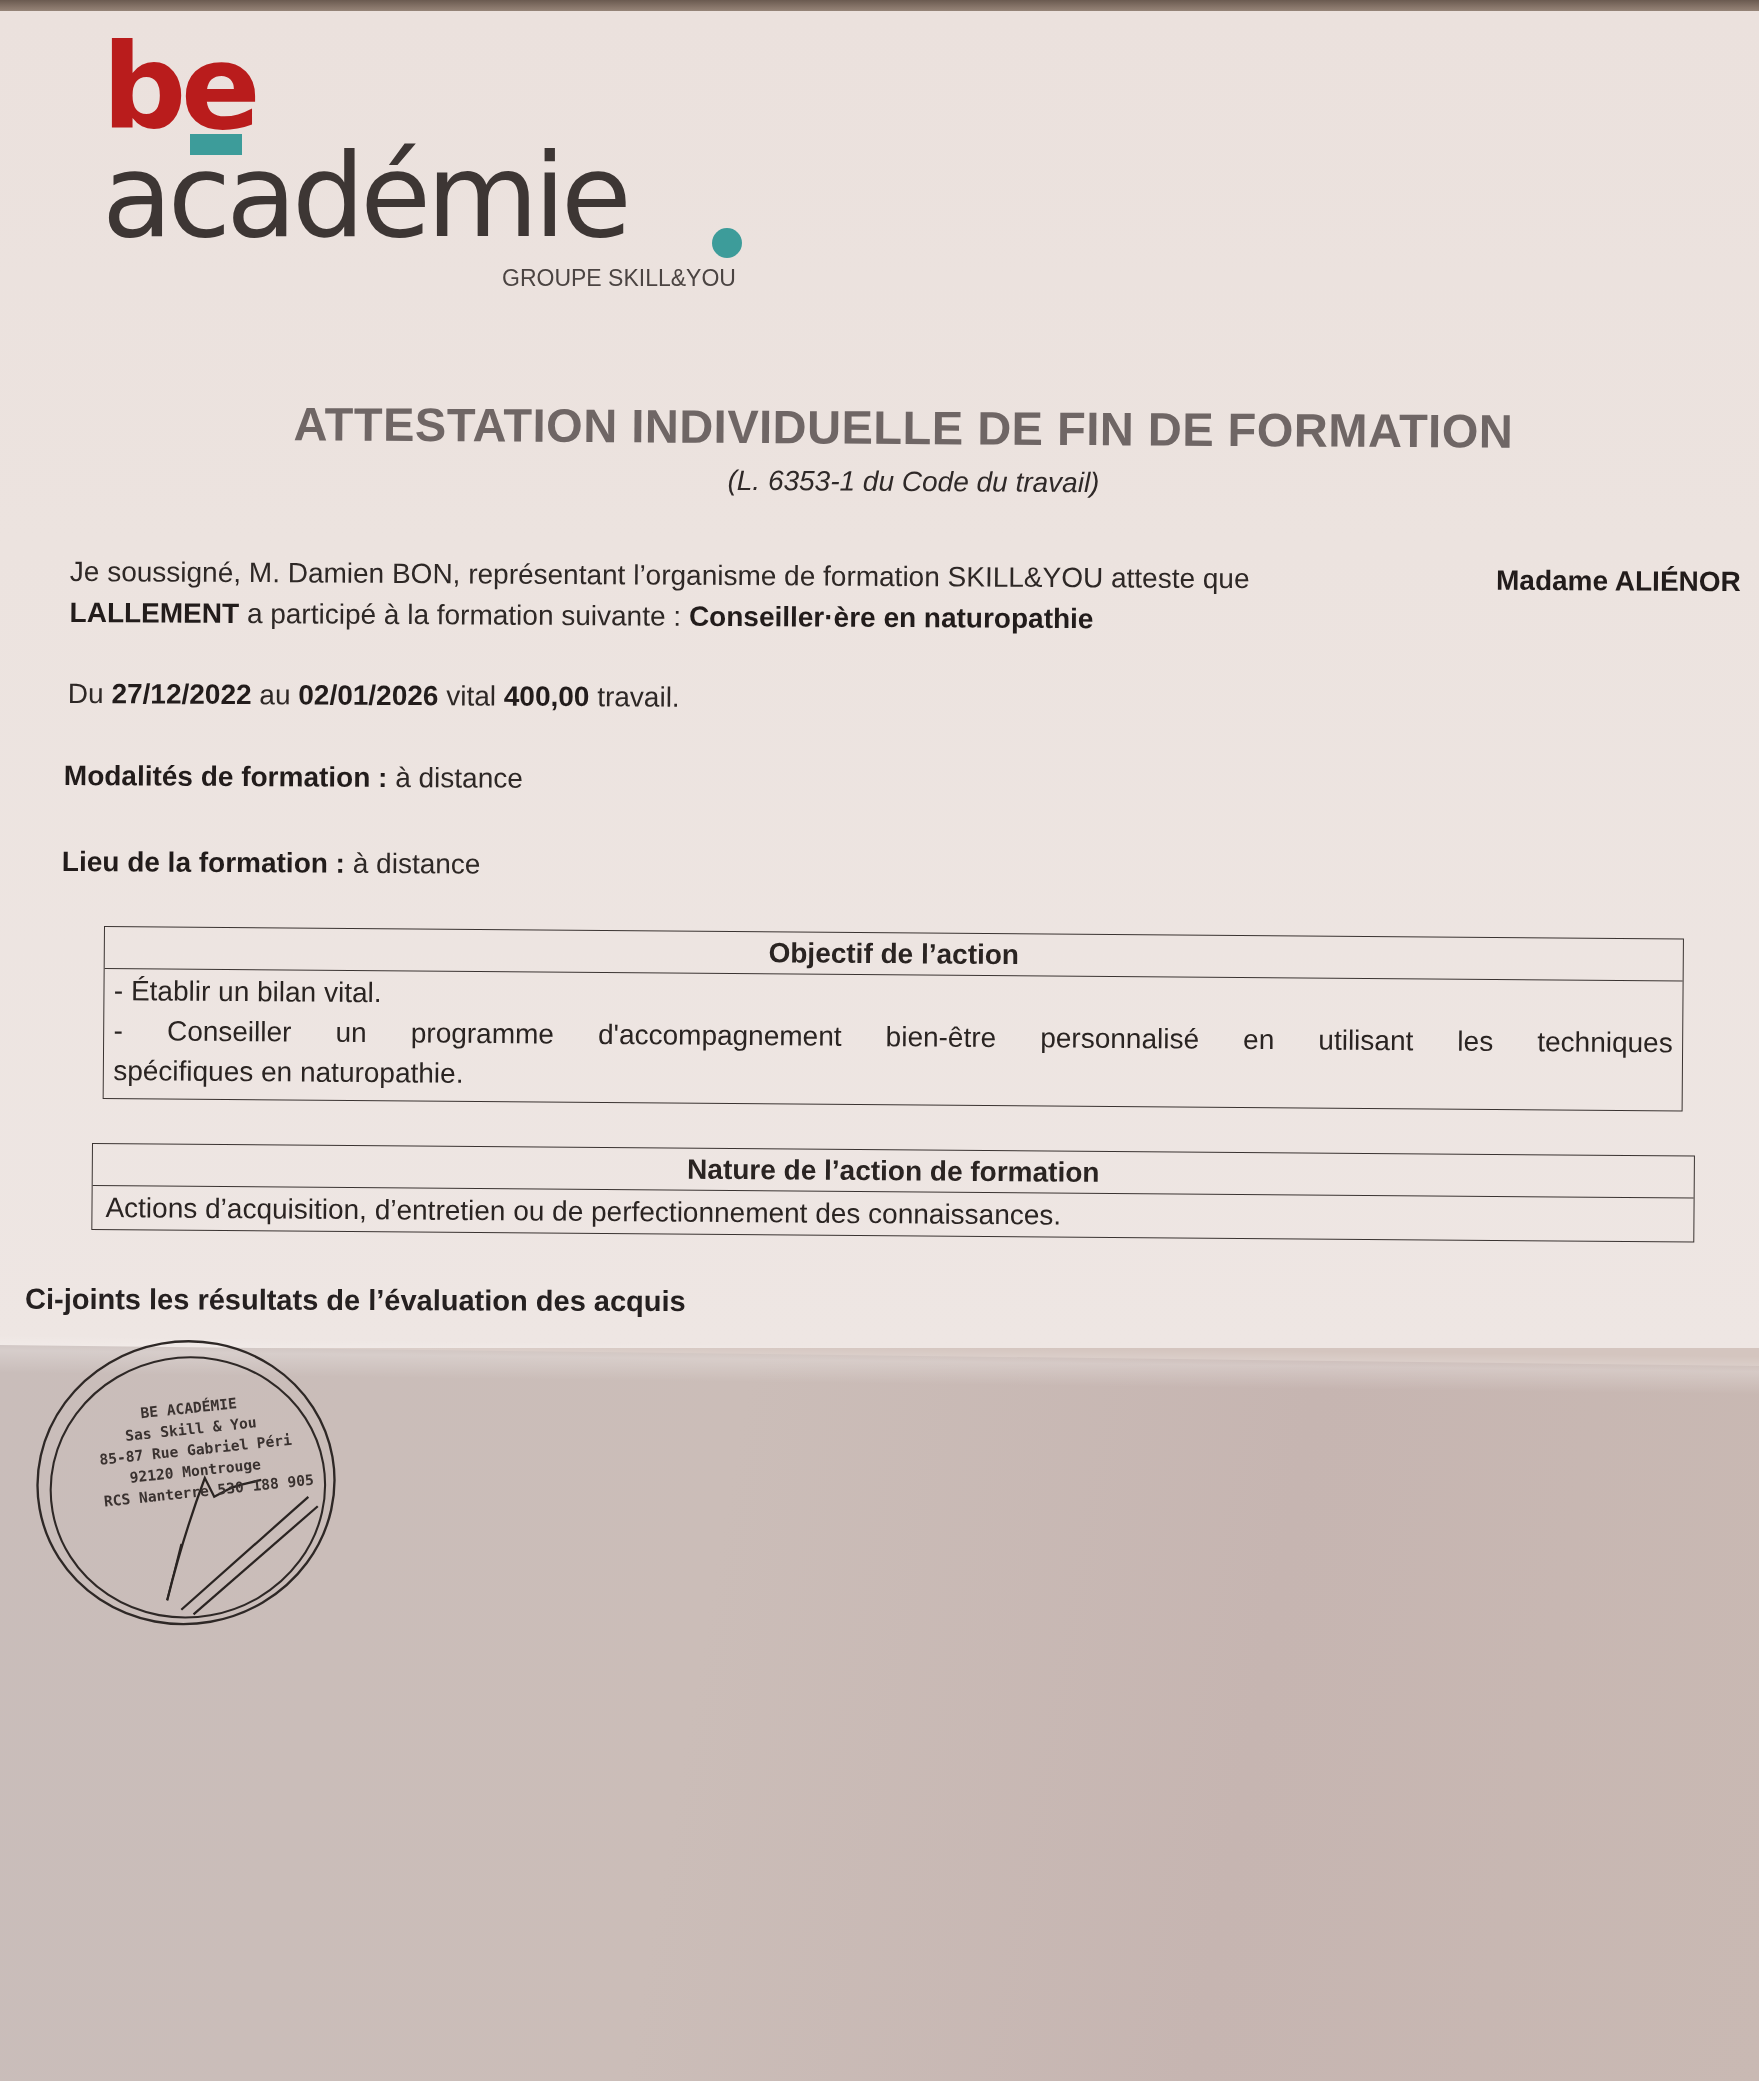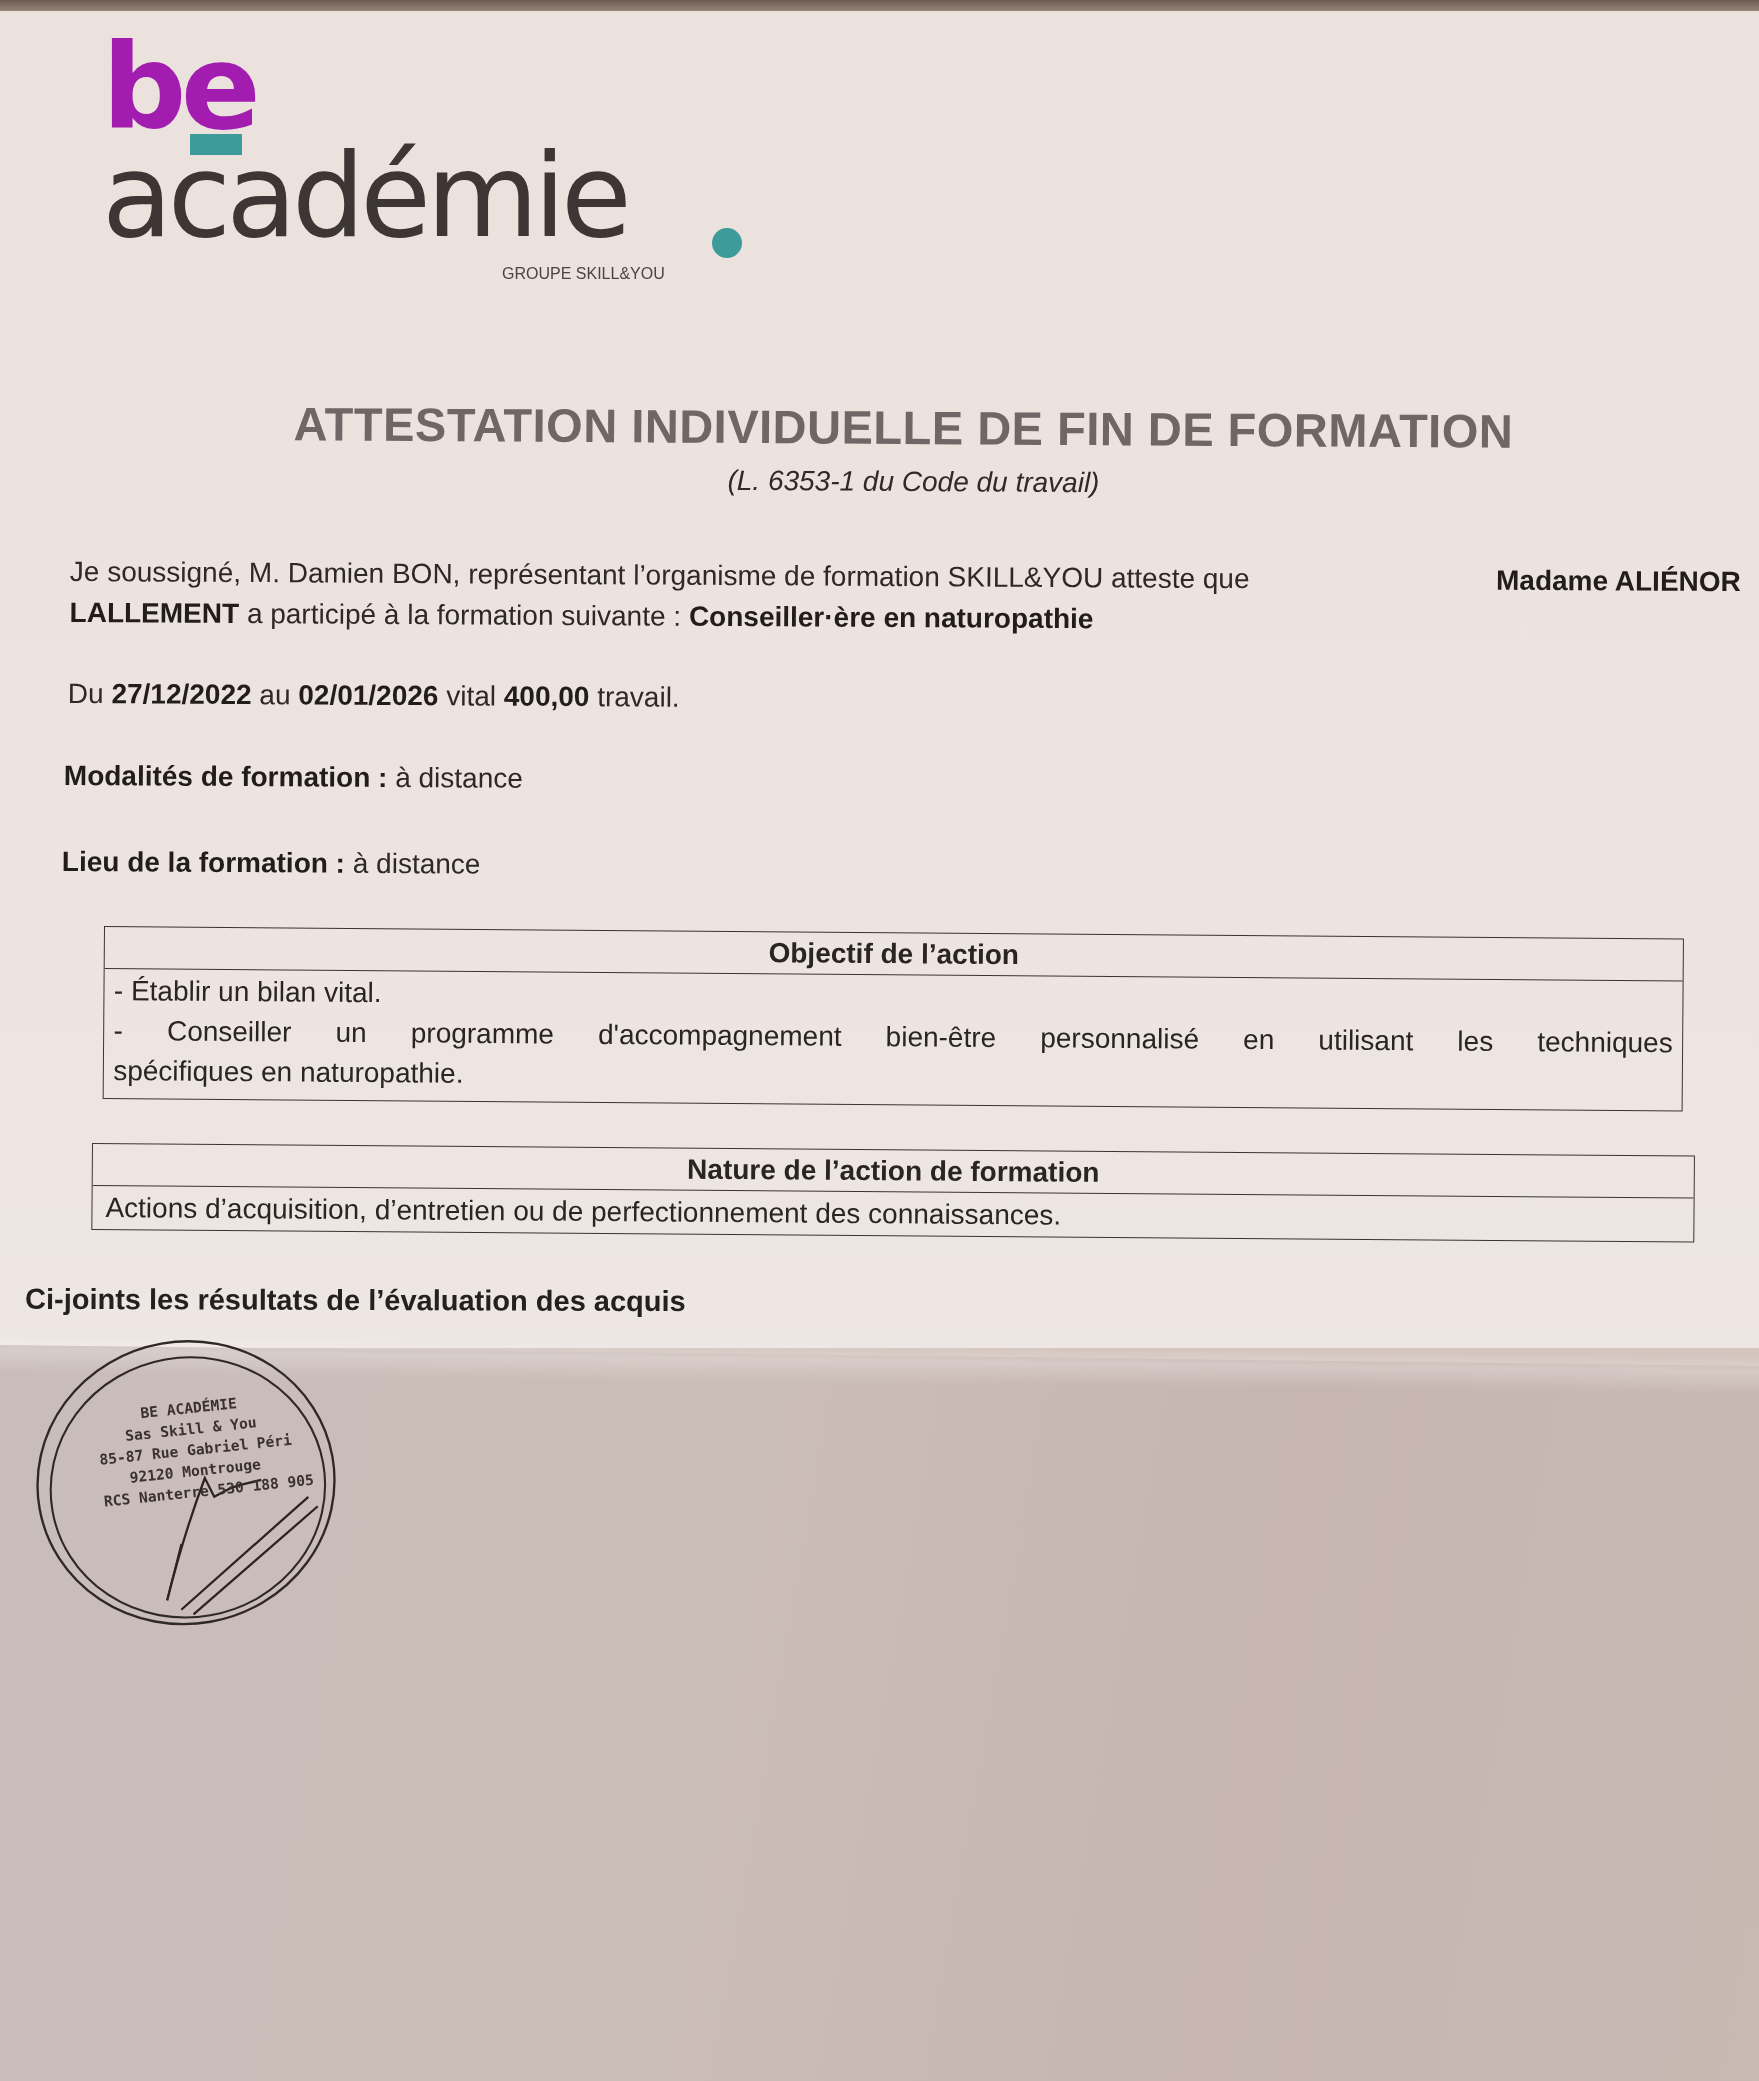--- a/index.html
+++ b/index.html
@@ -30,38 +30,38 @@
       transform: rotate(0.7deg);
       transform-origin: left top;
       pointer-events: none;
     }
 
     
     .logo { position: absolute; left: 102px; top: 28px; width: 659px; height: 273px; }
     .logo-be {
       position: absolute; left: 0; top: 0;
       font-family: "DejaVu Sans", sans-serif; font-weight: bold;
-      font-size: 118px; letter-spacing: -5.6px; color: #a21caf; line-height: 1;
+      font-size: 118px; letter-spacing: -5.6px; color: #b91c1c; line-height: 1;
     }
     .logo-underline {
       position: absolute; left: 88px; top: 106px; width: 52px; height: 21px;
       background: #3d9c9a;
     }
     .logo-academie {
       position: absolute; left: 0; top: 111px;
       font-family: "DejaVu Sans", sans-serif; font-weight: normal;
       font-size: 115px; letter-spacing: -4.7px; color: #3d3634; line-height: 1;
     }
     .logo-dot {
       position: absolute; left: 610px; top: 200px; width: 30px; height: 30px;
       border-radius: 50%; background: #3d9c9a;
     }
     .logo-group {
       position: absolute; left: 400px; top: 237px;
-      font-size: 16px; color: #4b4442; letter-spacing: 0px;
+      font-size: 23px; color: #4b4442; letter-spacing: 0px;
     }
 
     
     .title {
       position: absolute; left: 282px; top: 400px; width: 1243px;
       text-align: center; font-weight: bold; font-size: 47px;
       color: #6f6665; letter-spacing: 0.5px;
       transform: rotate(0.35deg);
     }
     .subtitle {

